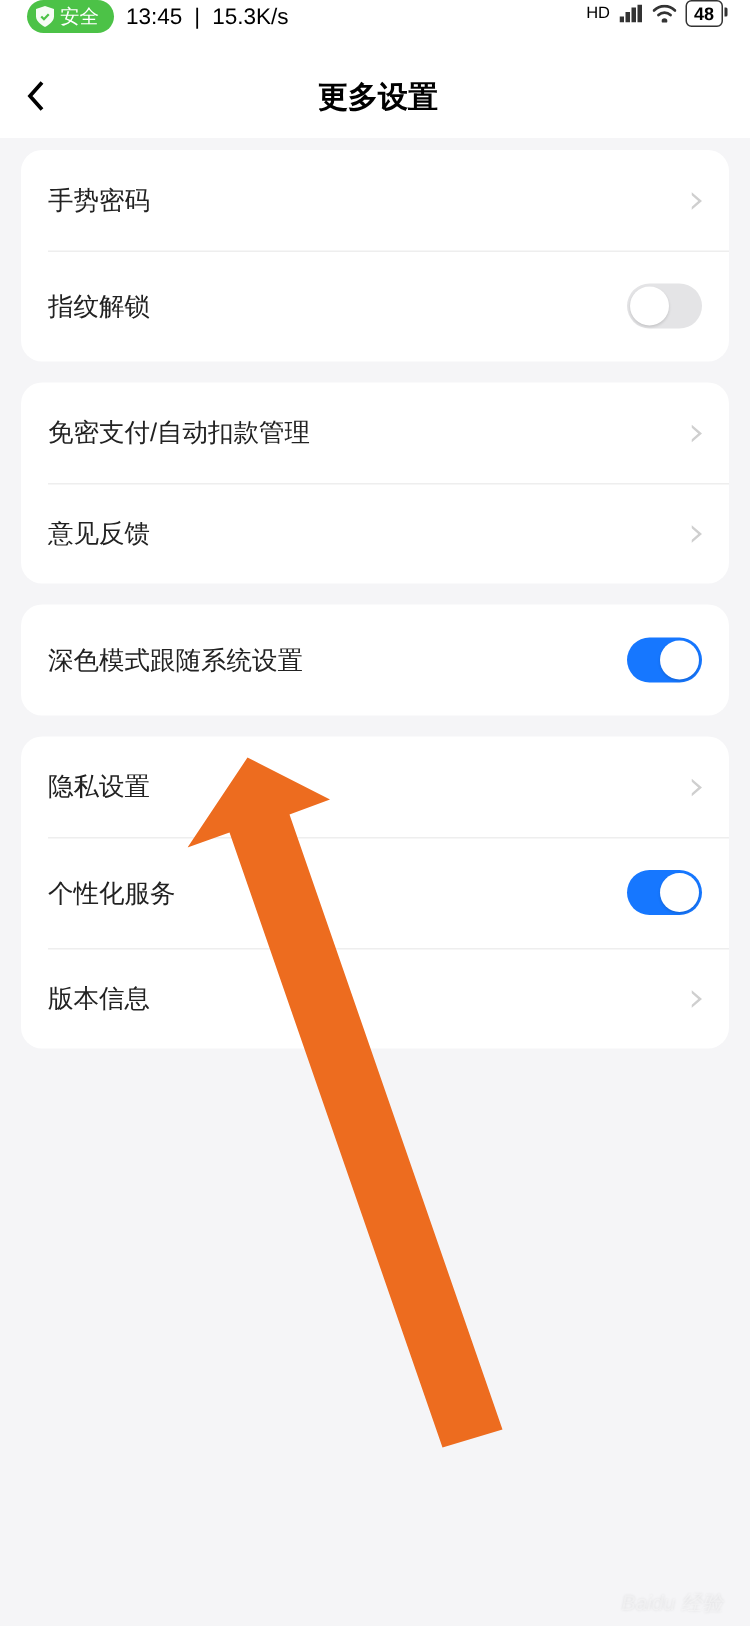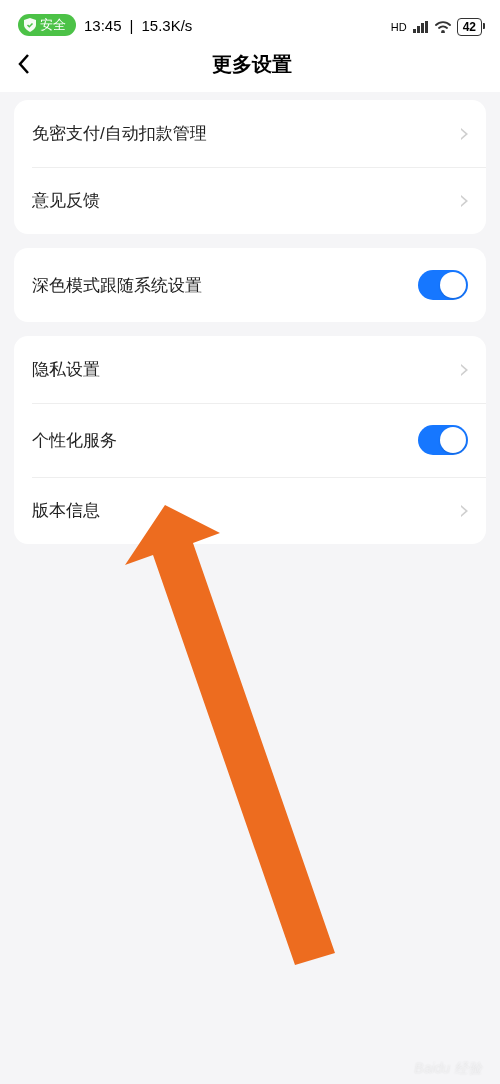--- a/index.html
+++ b/index.html
@@ -7,21 +7,21 @@
       width: 500px;
       height: 1084px;
       font-family: -apple-system, BlinkMacSystemFont, "Segoe UI", sans-serif;
       background: #f5f5f7;
       position: relative;
       overflow: hidden;
     }
     .status-bar {
       height: 36px;
       display: flex;
-      align-items: flex-end;
+      align-items: flex-start;
       justify-content: space-between;
       padding: 0 18px;
       background: #fff;
       font-size: 15px;
       font-weight: 500;
     }
     .status-left { display: flex; align-items: center; gap: 8px; }
     .safe-pill {
       background: #4cc247;
       color: #fff;
@@ -160,34 +160,48 @@
     <span style="font-size:11px;">HD</span>
     <svg class="sig-icon" viewBox="0 0 16 12">
         <rect x="0" y="8" width="3" height="4" fill="#333"></rect>
         <rect x="4" y="5" width="3" height="7" fill="#333"></rect>
         <rect x="8" y="2" width="3" height="10" fill="#333"></rect>
         <rect x="12" y="0" width="3" height="12" fill="#333"></rect>
       </svg>
     <svg class="sig-icon" viewBox="0 0 16 12">
         <path d="M8 10 A1 1 0 1 0 8 12 A1 1 0 1 0 8 10 M4 7 A6 6 0 0 1 12 7 M1 4 A10 10 0 0 1 15 4" stroke="#333" stroke-width="1.8" fill="none" stroke-linecap="round"></path>
       </svg>
-    <span class="battery">42</span>
+    <span class="battery">48</span>
   </div>
 </div>
 
 <div class="header">
   <div class="back-btn">
     <svg class="back-chevron" viewBox="0 0 14 22">
         <polyline points="11,2 3,11 11,20"></polyline>
       </svg>
   </div>
   <div class="title">更多设置</div>
 </div>
 
 <div class="content">
+  <div class="group">
+    <div class="row">
+      <span class="row-label">手势密码</span>
+      <svg class="chevron" viewBox="0 0 7 12">
+          <polygon points="0,0 7,6 0,12 0,10 4.5,6 0,2"></polygon>
+        </svg>
+    </div>
+    <div class="row">
+      <span class="row-label">指纹解锁</span>
+      <div class="toggle off">
+          <div class="toggle-knob"></div>
+        </div>
+    </div>
+  </div>
 
   <div class="group">
     <div class="row">
       <span class="row-label">免密支付/自动扣款管理</span>
       <svg class="chevron" viewBox="0 0 7 12">
           <polygon points="0,0 7,6 0,12 0,10 4.5,6 0,2"></polygon>
         </svg>
     </div>
     <div class="row">
       <span class="row-label">意见反馈</span>

